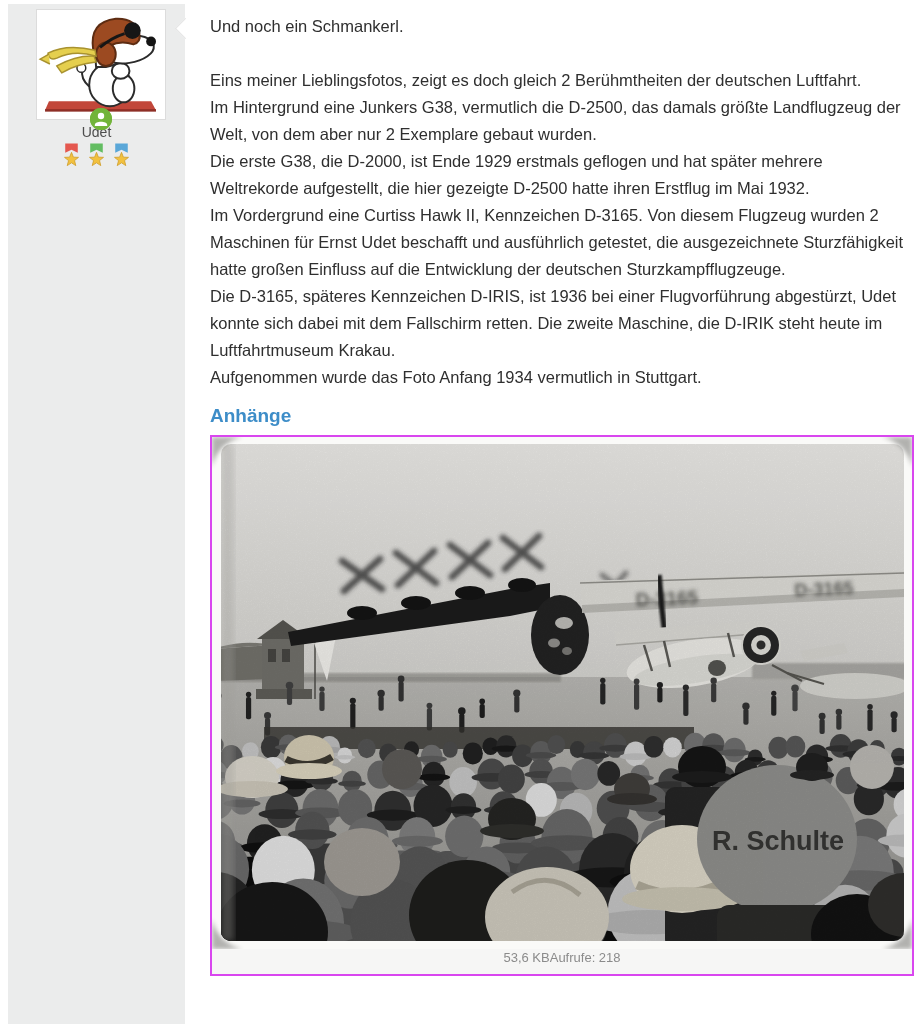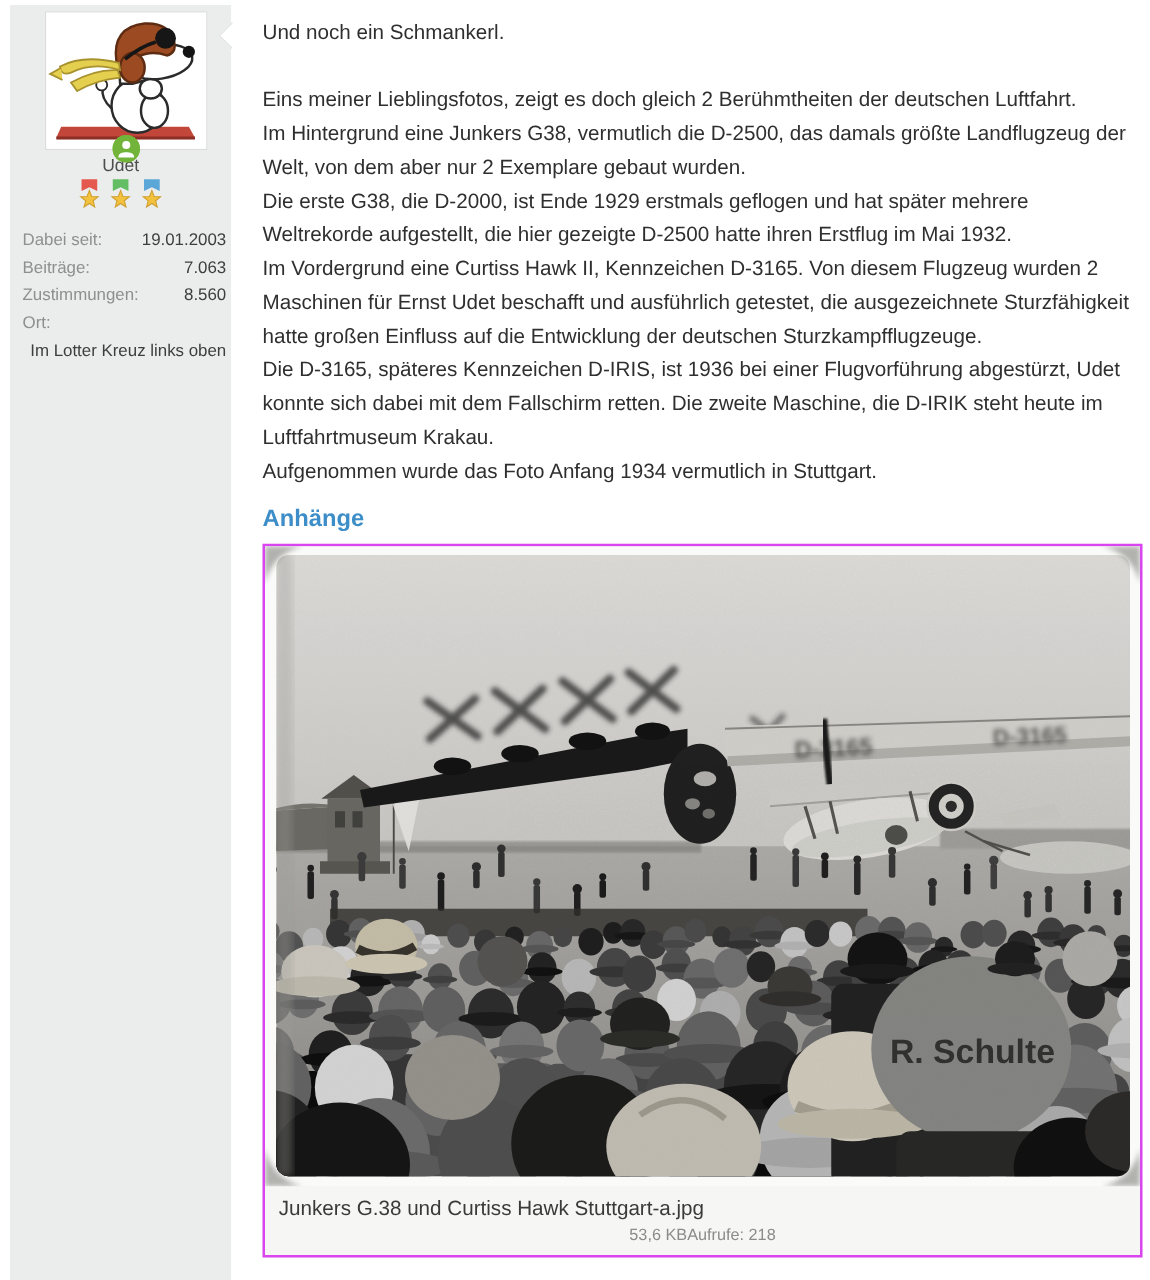--- a/index.html
+++ b/index.html
@@ -117,38 +117,20 @@
     <svg width="23" height="26" viewBox="0 0 22 24">
       <polygon points="5,0 17,0 17,9 11,6 5,9" fill="#63bd62"></polygon>
       <polygon points="11,8.5 12.8,13.1 17.7,13.3 13.9,16.4 15.1,21.2 11,18.5 6.9,21.2 8.2,16.4 4.3,13.3 9.2,13.1" fill="#f2c13e" stroke="#cf9f2f" stroke-width="0.8"></polygon>
     </svg>
     <svg width="23" height="26" viewBox="0 0 22 24">
       <polygon points="5,0 17,0 17,9 11,6 5,9" fill="#5aa7d8"></polygon>
       <polygon points="11,8.5 12.8,13.1 17.7,13.3 13.9,16.4 15.1,21.2 11,18.5 6.9,21.2 8.2,16.4 4.3,13.3 9.2,13.1" fill="#f2c13e" stroke="#cf9f2f" stroke-width="0.8"></polygon>
     </svg>
   </div>
 
-  <div class="stats">
-    <div class="stat-row">
-      <span class="stat-label">Dabei seit:</span>
-      <span class="stat-value">19.01.2003</span>
-    </div>
-    <div class="stat-row">
-      <span class="stat-label">Beiträge:</span>
-      <span class="stat-value">7.063</span>
-    </div>
-    <div class="stat-row">
-      <span class="stat-label">Zustimmungen:</span>
-      <span class="stat-value">8.560</span>
-    </div>
-    <div class="stat-row stat-row-block">
-      <span class="stat-label">Ort:</span>
-      <span class="stat-value stat-value-block">Im Lotter Kreuz links oben</span>
-    </div>
-  </div>
 </aside>
 
 <main class="content">
   <div class="bubble-arrow"></div>
 
   <div class="post-body">Und noch ein Schmankerl.
 
 Eins meiner Lieblingsfotos, zeigt es doch gleich 2 Berühmtheiten der deutschen Luftfahrt.
 Im Hintergrund eine Junkers G38, vermutlich die D-2500, das damals größte Landflugzeug der Welt, von dem aber nur 2 Exemplare gebaut wurden.
 Die erste G38, die D-2000, ist Ende 1929 erstmals geflogen und hat später mehrere Weltrekorde aufgestellt, die hier gezeigte D-2500 hatte ihren Erstflug im Mai 1932.
@@ -590,19 +572,18 @@
       </g>
 
       <g fill="#5a5a57" opacity="0.45" filter="url(#b2)">
         <path d="M0,0 L30,0 Q6,6 0,30 Z"></path>
         <path d="M700,0 L670,0 Q694,6 700,30 Z"></path>
         <path d="M0,512 L30,512 Q6,506 0,482 Z"></path>
         <path d="M700,512 L670,512 Q694,506 700,482 Z"></path>
       </g>
     </svg>
 
-    <div class="attach-caption">Junkers G.38 und Curtiss Hawk Stuttgart-a.jpg</div>
     <div class="attach-meta">
       <span>53,6 KB</span>
       <span>Aufrufe: 218</span>
     </div>
   </div>
 </main>
 
 </body></html>

